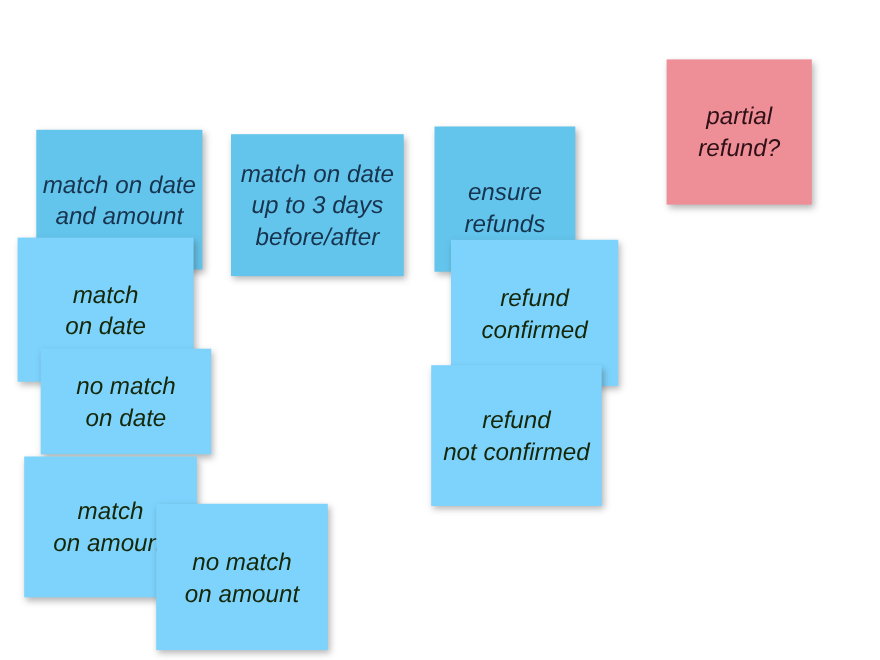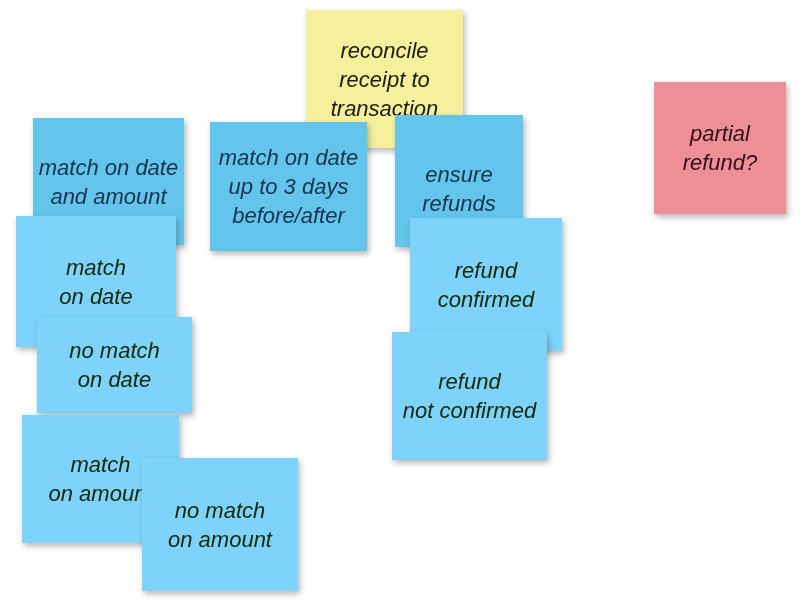--- a/index.html
+++ b/index.html
@@ -44,34 +44,29 @@
   .n0  { left: 306px; top:  10px; width: 157px; height: 138px; }
   .n1  { left:  33px; top: 118px; width: 151px; height: 127px; }
   .n2  { left: 210px; top: 122px; width: 157px; height: 129px; }
   .n3  { left: 395px; top: 115px; width: 128px; height: 132px; align-items: flex-end; }
   .n4  { left:  16px; top: 216px; width: 160px; height: 131px; }
   .n5  { left:  37px; top: 317px; width: 155px; height:  96px; }
   .n6  { left:  22px; top: 415px; width: 157px; height: 128px; }
   .n7  { left: 142px; top: 458px; width: 156px; height: 133px; }
   .n8  { left: 410px; top: 218px; width: 152px; height: 133px; }
   .n9  { left: 392px; top: 332px; width: 155px; height: 128px; }
-  .n10 { left: 606px; top:  82px; width: 132px; height: 132px; margin-left: 48px; }
+  .n10 { left: 606px; top:  54px; width: 132px; height: 132px; }
   .n11 { left: 622px; top: 190px; width: 156px; height: 132px; }
 </style>
 </head>
 <body>
 
 <div id="board">
 
 
-  <div class="note yellow n0">
-    <span>reconcile
-receipt to
-transaction</span>
-  </div>
 
   <div class="note blue n1">
     <span>match on date
 and amount</span>
   </div>
 
   <div class="note blue n2">
     <span>match on date
 up to 3 days
 before/after</span>

